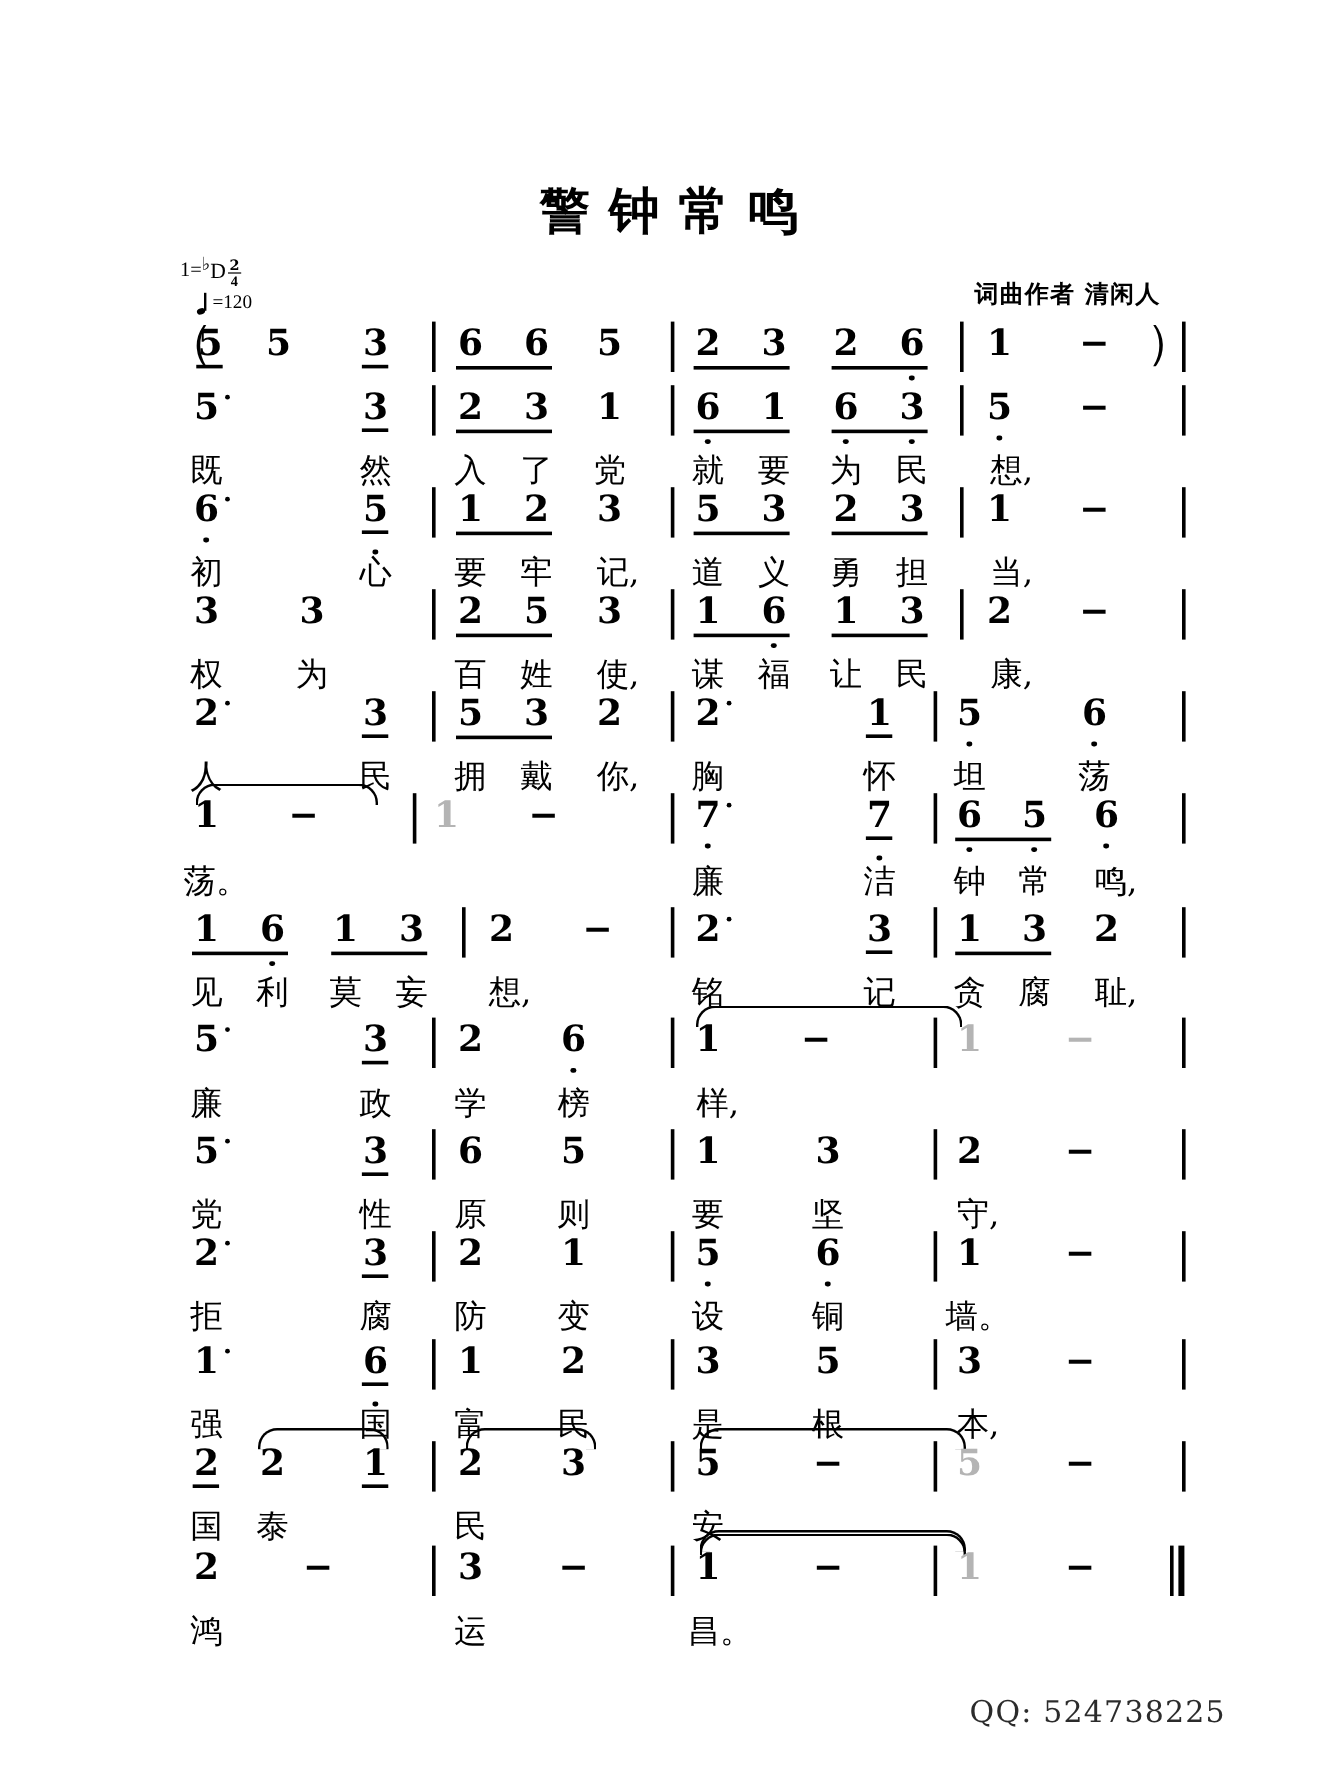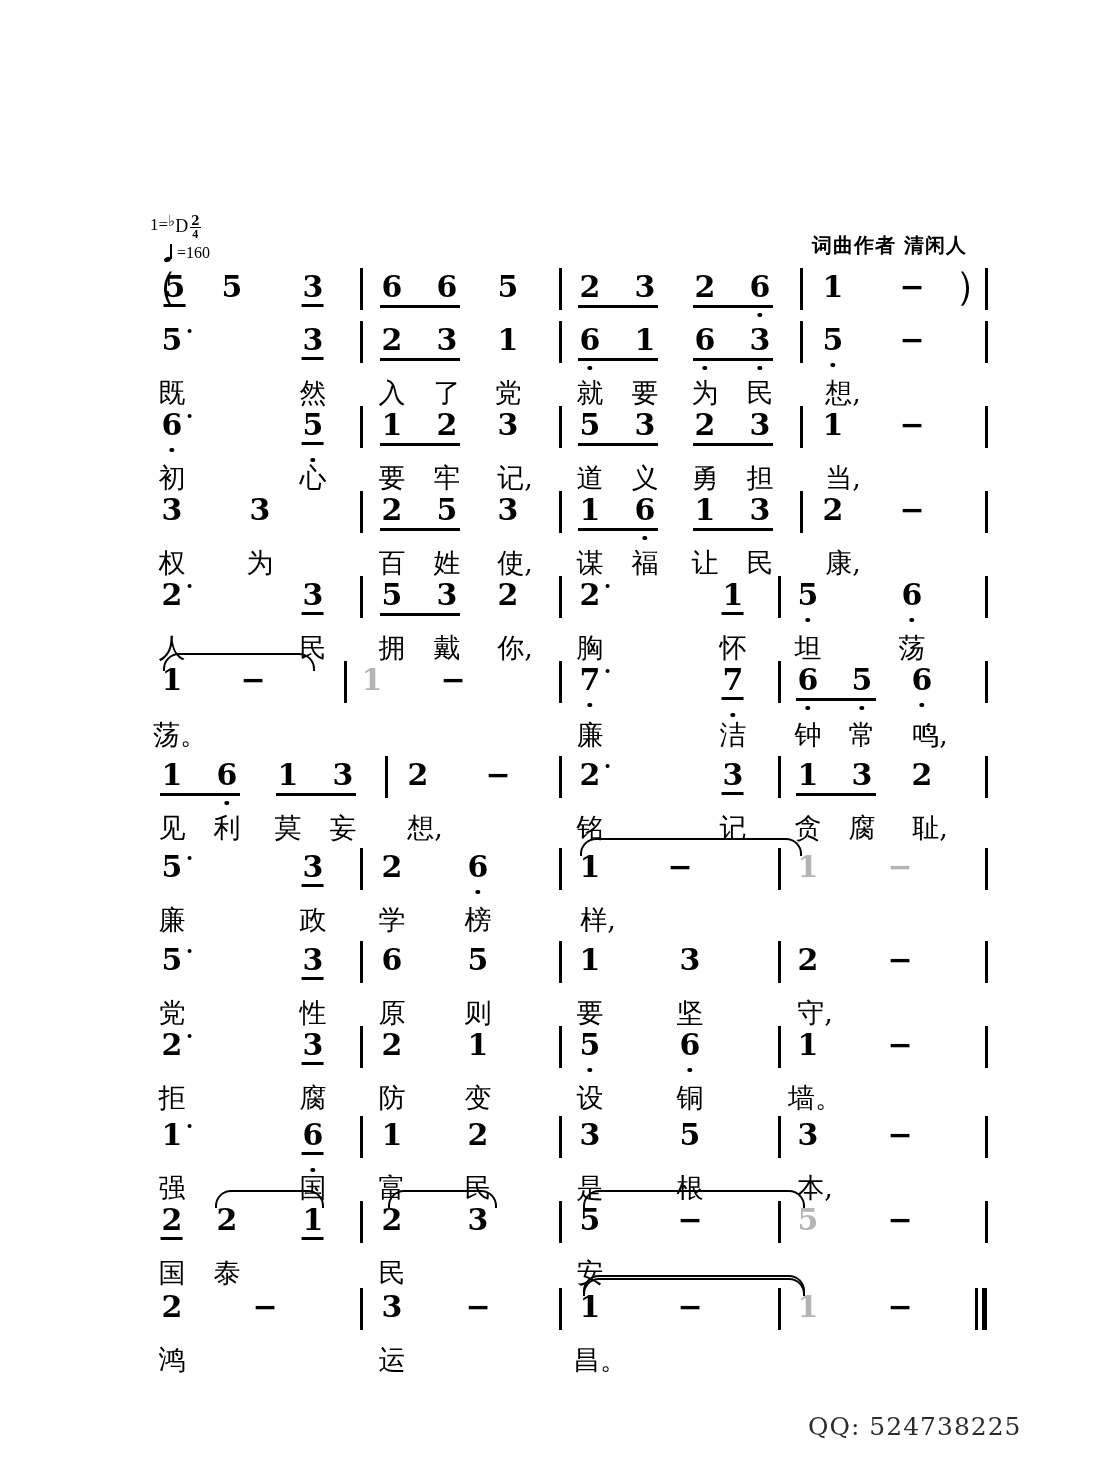--- a/index.html
+++ b/index.html
@@ -250,34 +250,35 @@
     letter-spacing: 1px;
     opacity: 0.92;
     white-space: nowrap;
   }
 </style>
 </head>
 <body>
 
 <div class="sheet">
 
+  <div class="title">警钟常鸣</div>
 
   <div class="keyblock">
     <div class="keyline1">
       <span class="eq">1=</span>
         <span class="flat">♭</span>
         <span class="letter">D</span>
       <span class="frac">
         <span class="num" style="font-size:12px;">2</span>
         <span class="den">4</span>
       </span>
     </div>
     <div class="keyline2">
       <span class="qnote"></span>
-      <span>=160</span>
+      <span>=120</span>
     </div>
   </div>
 
   <div class="credit">词曲作者 清闲人</div>
 
   <div class="system" style="top:272px;">
     <div class="noterow">
       <span class="paren" style="left:138px;">（</span>
       <span class="g" style="left:175px;"><span class="num beamed">5<i class="beam1"></i></span></span>
       <span class="g" style="left:232px;"><span class="num">5</span></span>

